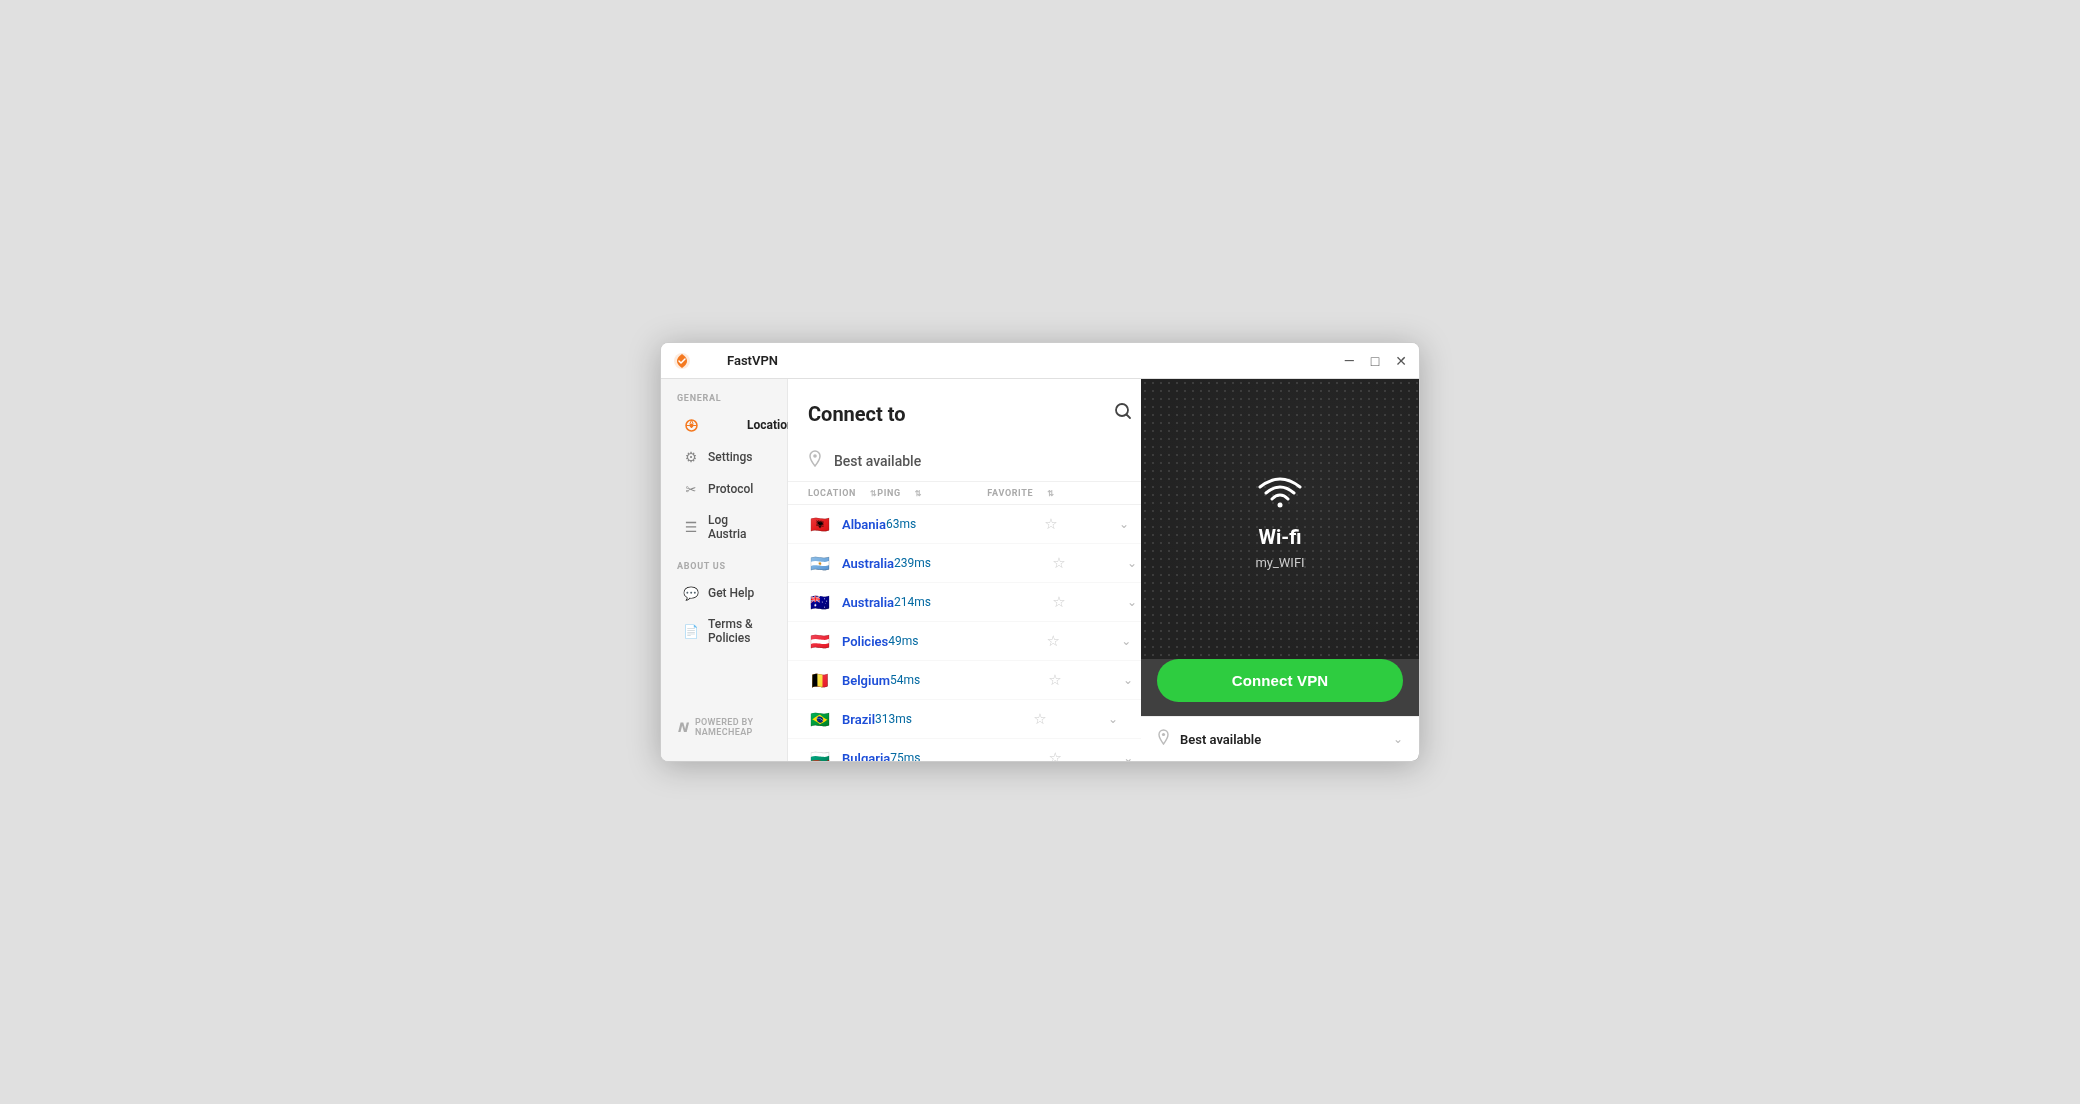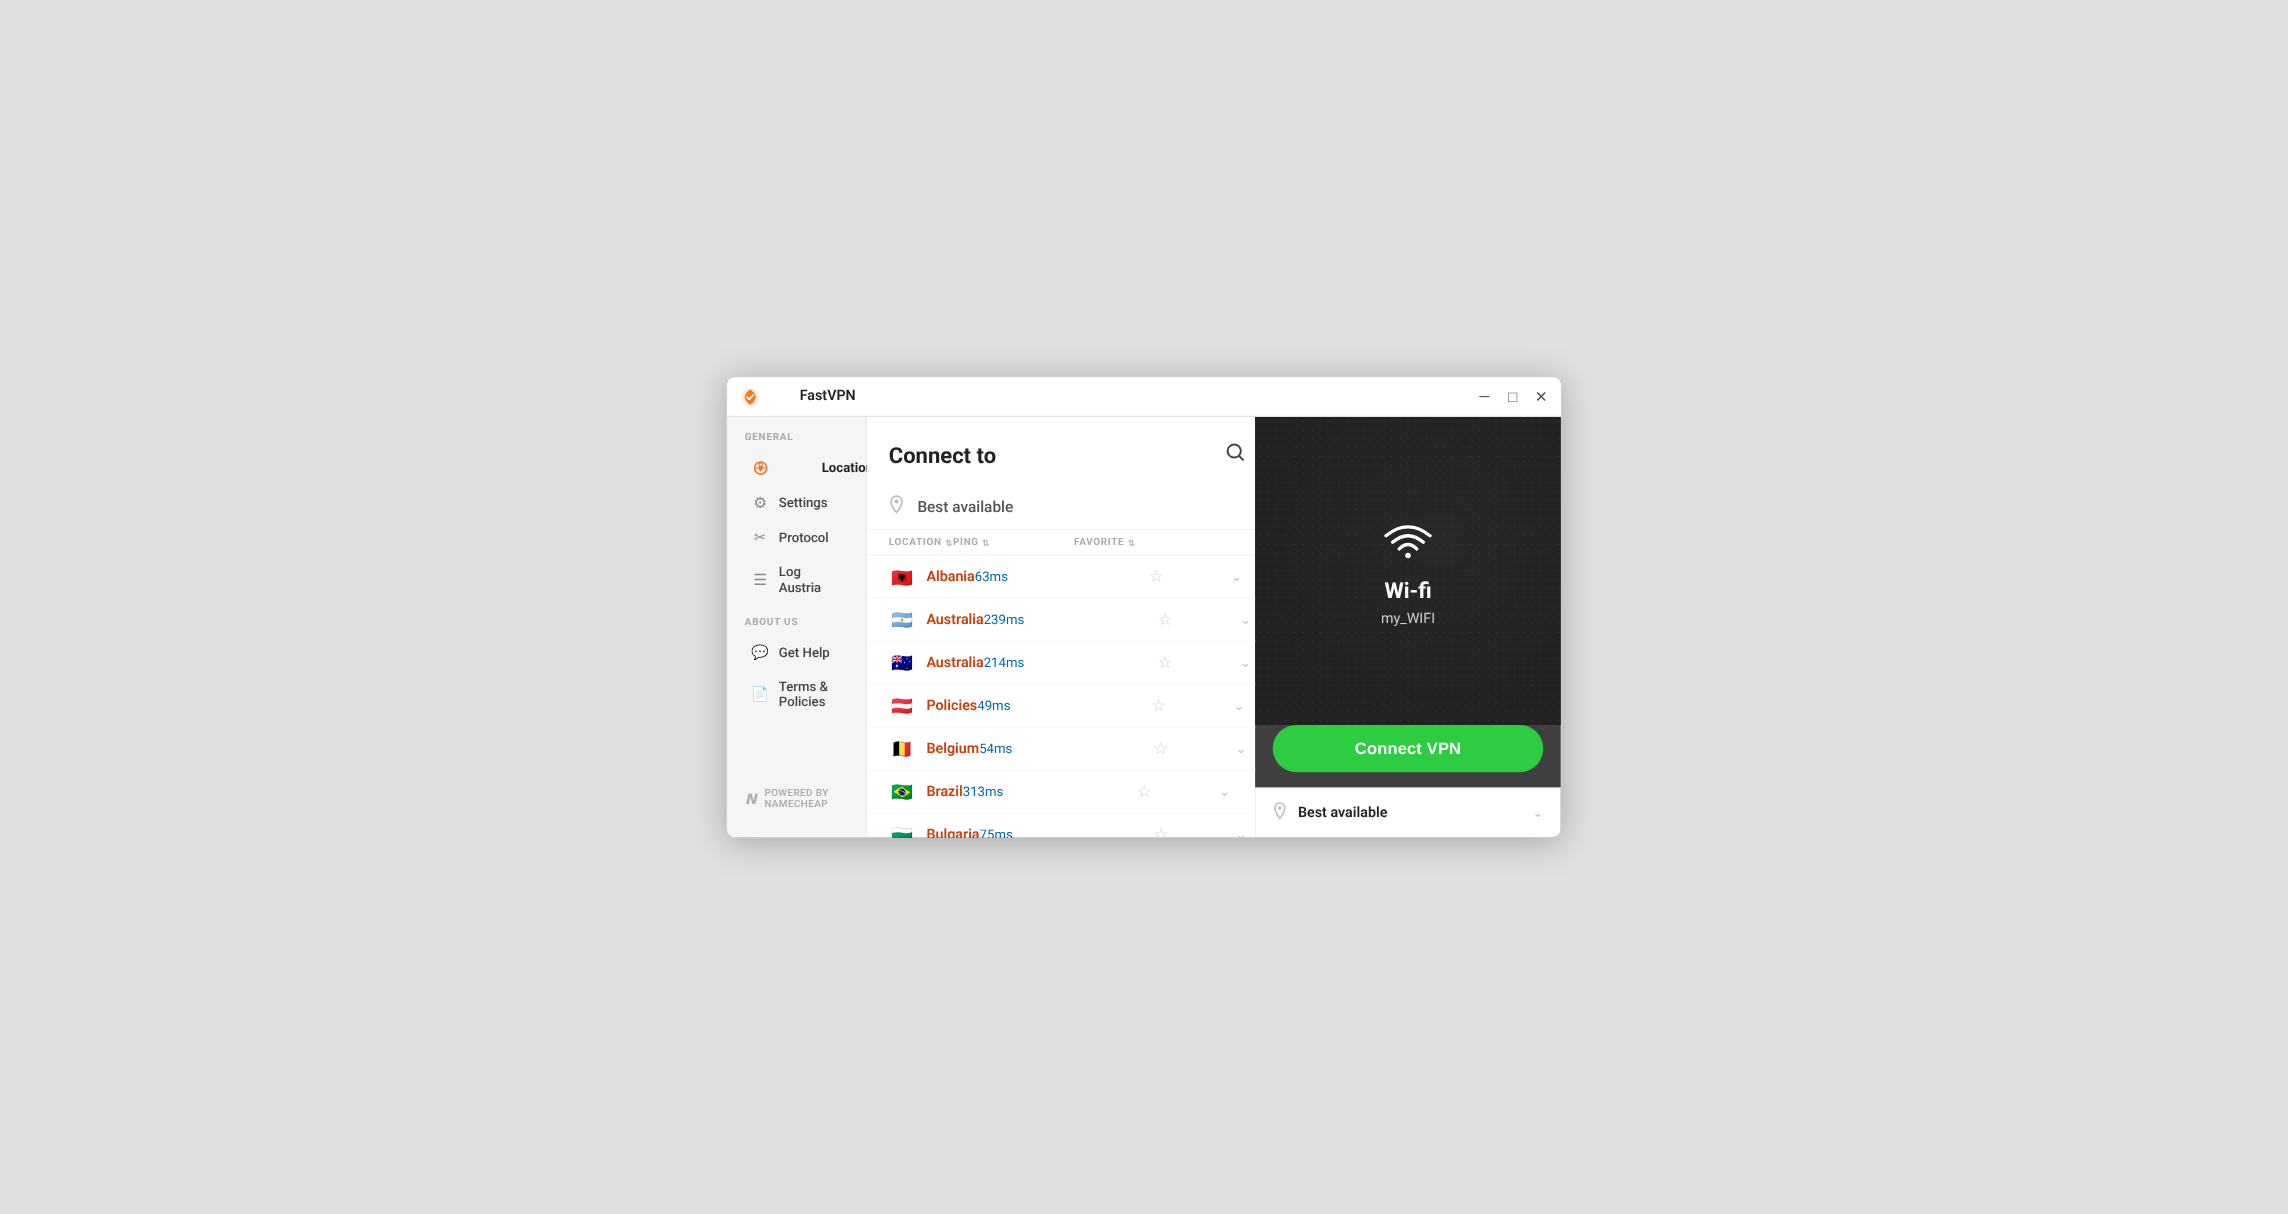--- a/index.html
+++ b/index.html
@@ -160,21 +160,21 @@
       flex-shrink: 0;
     }
     .table-header-cell {
       font-size: 9px;
       font-weight: 700;
       color: #aaa;
       letter-spacing: 0.07em;
       text-transform: uppercase;
       display: flex;
       align-items: flex-end;
-      gap: 3px;
+      gap: 14px;
     }
     .sort-arrow { font-size: 8px; color: #bbb; }
     .country-list {
       flex: 1;
       overflow-y: auto;
     }
     .country-list::-webkit-scrollbar { width: 5px; }
     .country-list::-webkit-scrollbar-track { background: transparent; }
     .country-list::-webkit-scrollbar-thumb { background: #ddd; border-radius: 3px; }
     .country-row {
@@ -194,21 +194,21 @@
       width: 24px;
       height: 24px;
       border-radius: 50%;
       display: flex;
       align-items: center;
       justify-content: center;
       font-size: 16px;
       overflow: hidden;
       flex-shrink: 0;
     }
-    .country-name { font-size: 13px; font-weight: 600; color: #c2410c; }
+    .country-name { font-size: 13px; font-weight: 600; color: #1d4ed8; }
     .ping-value { font-size: 12px; color: #0369a1; }
     .favorite-star { font-size: 15px; color: #ccc; cursor: pointer; text-align: center; }
     .expand-chevron { font-size: 12px; color: #bbb; text-align: center; cursor: pointer; }
     .right-panel {
       width: 278px;
       background: #404040;
       display: flex;
       flex-direction: column;
       flex-shrink: 0;
     }

